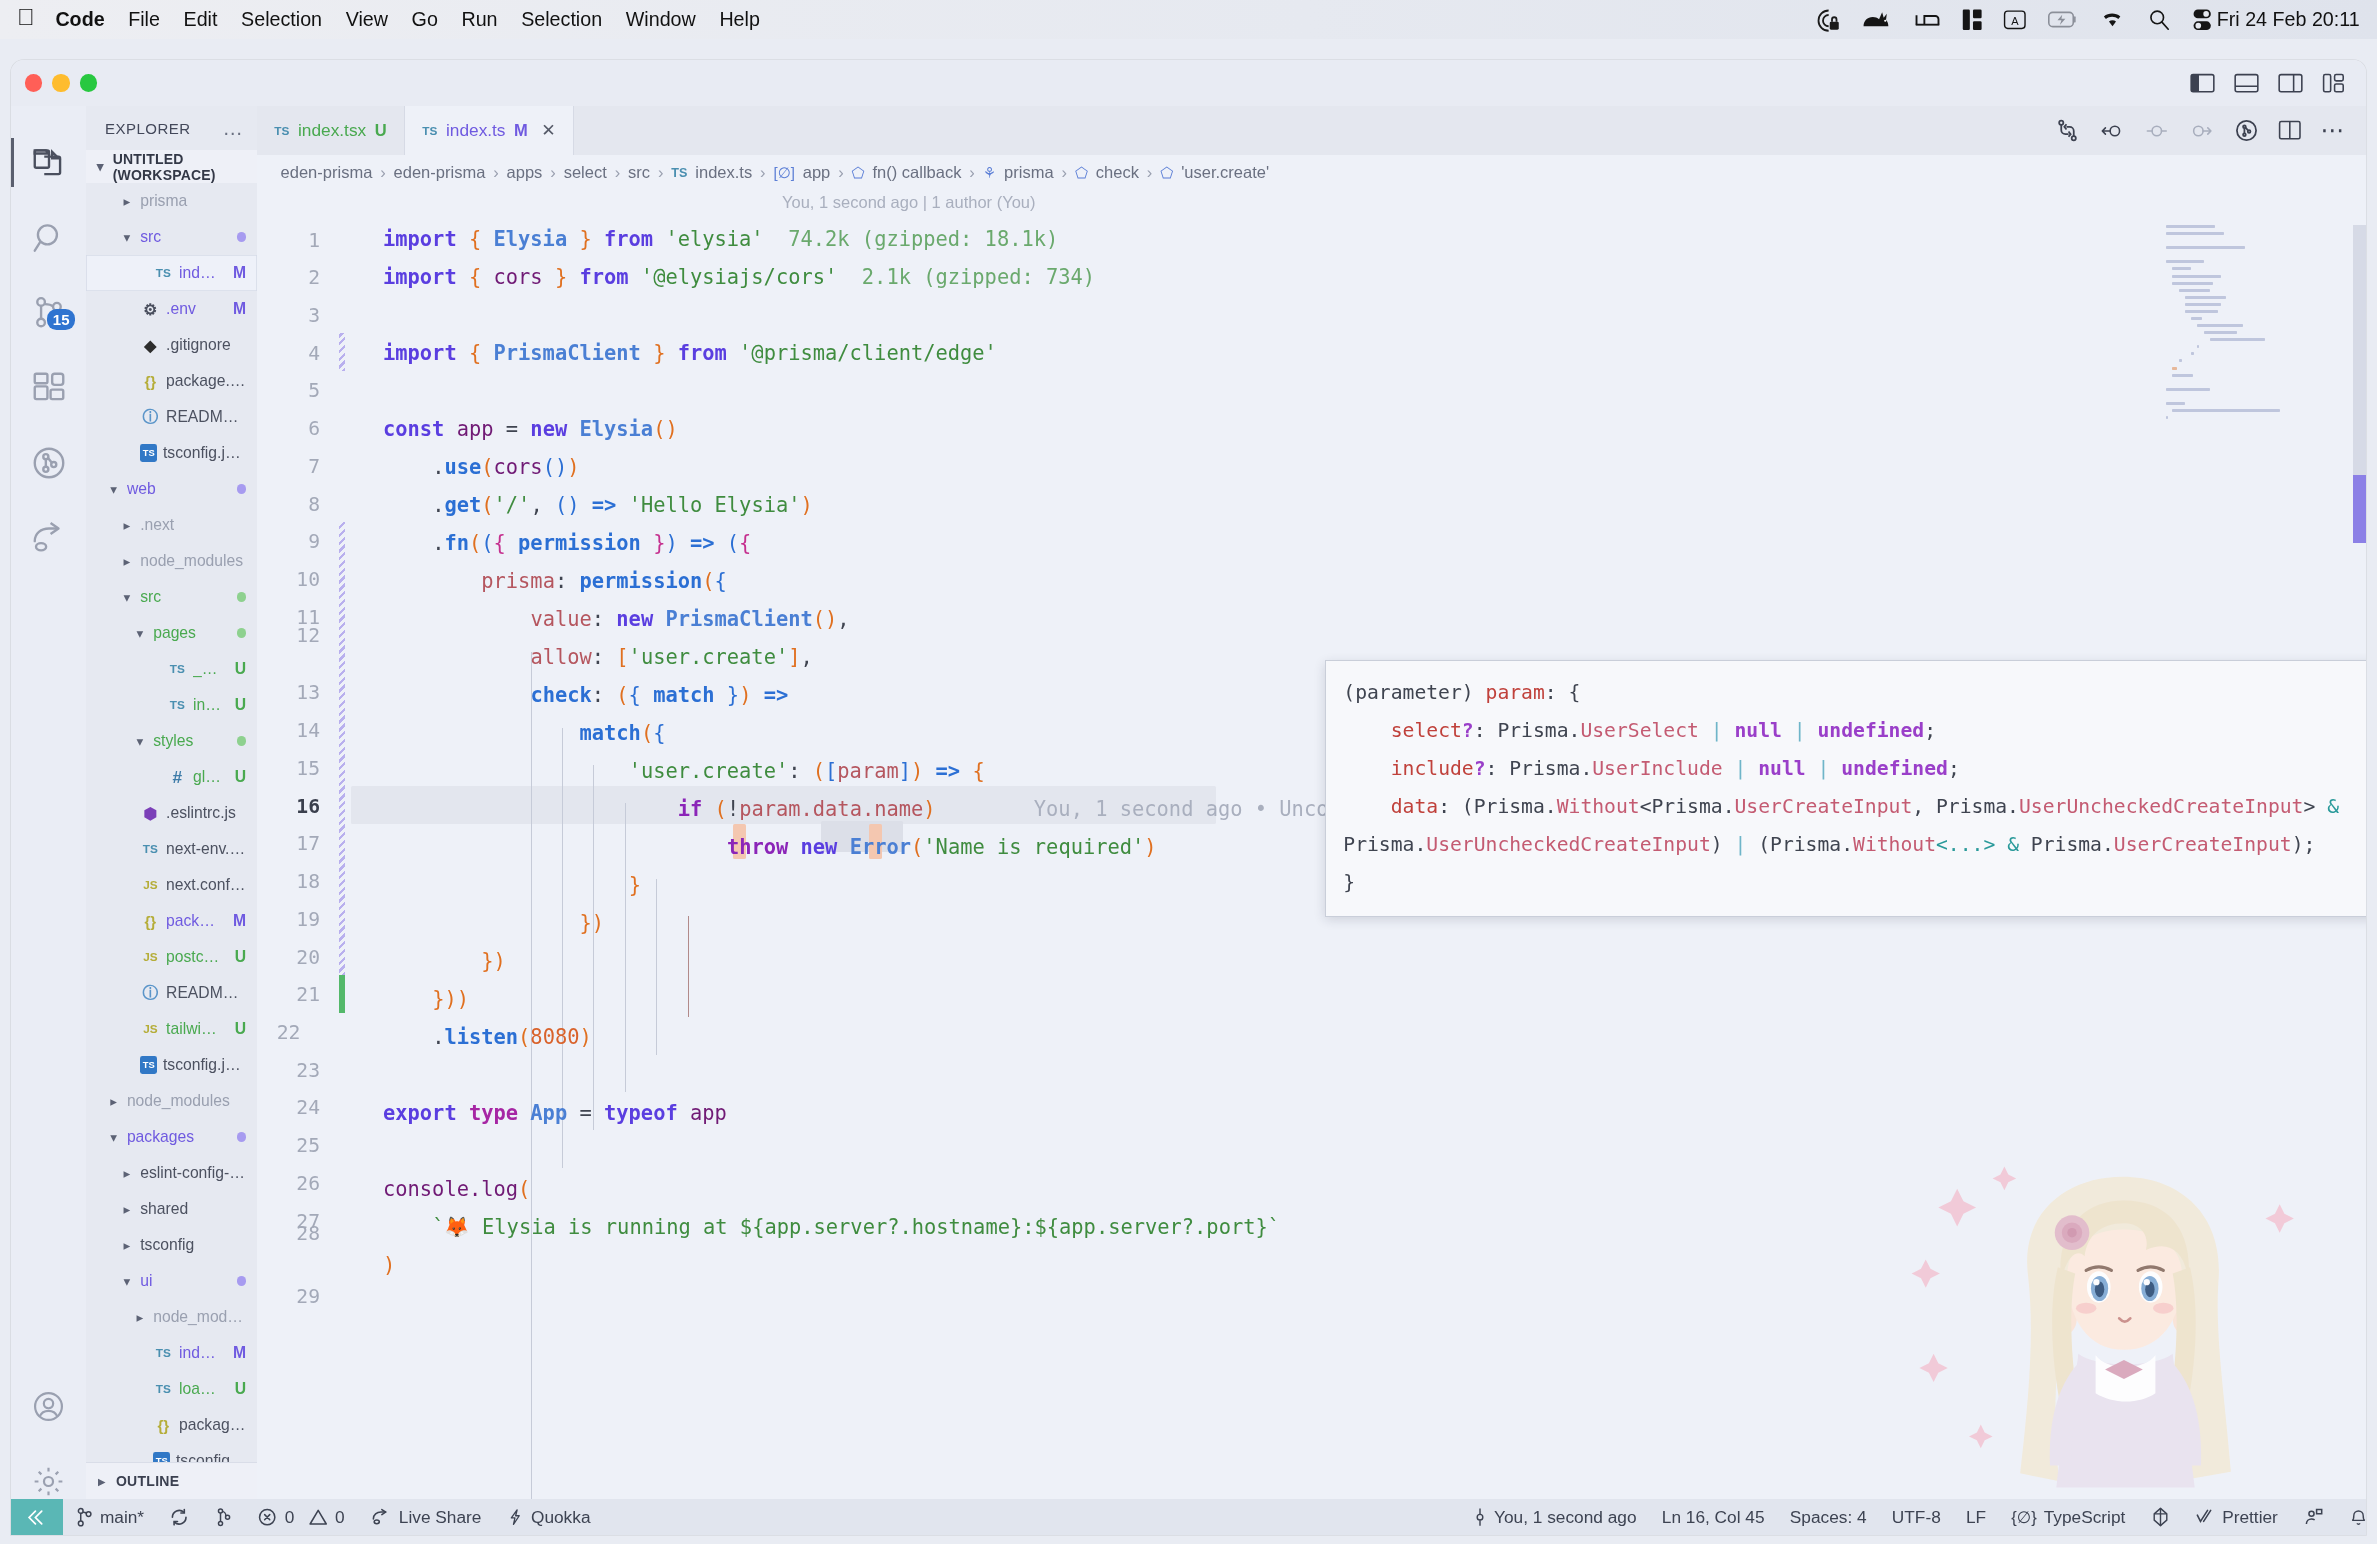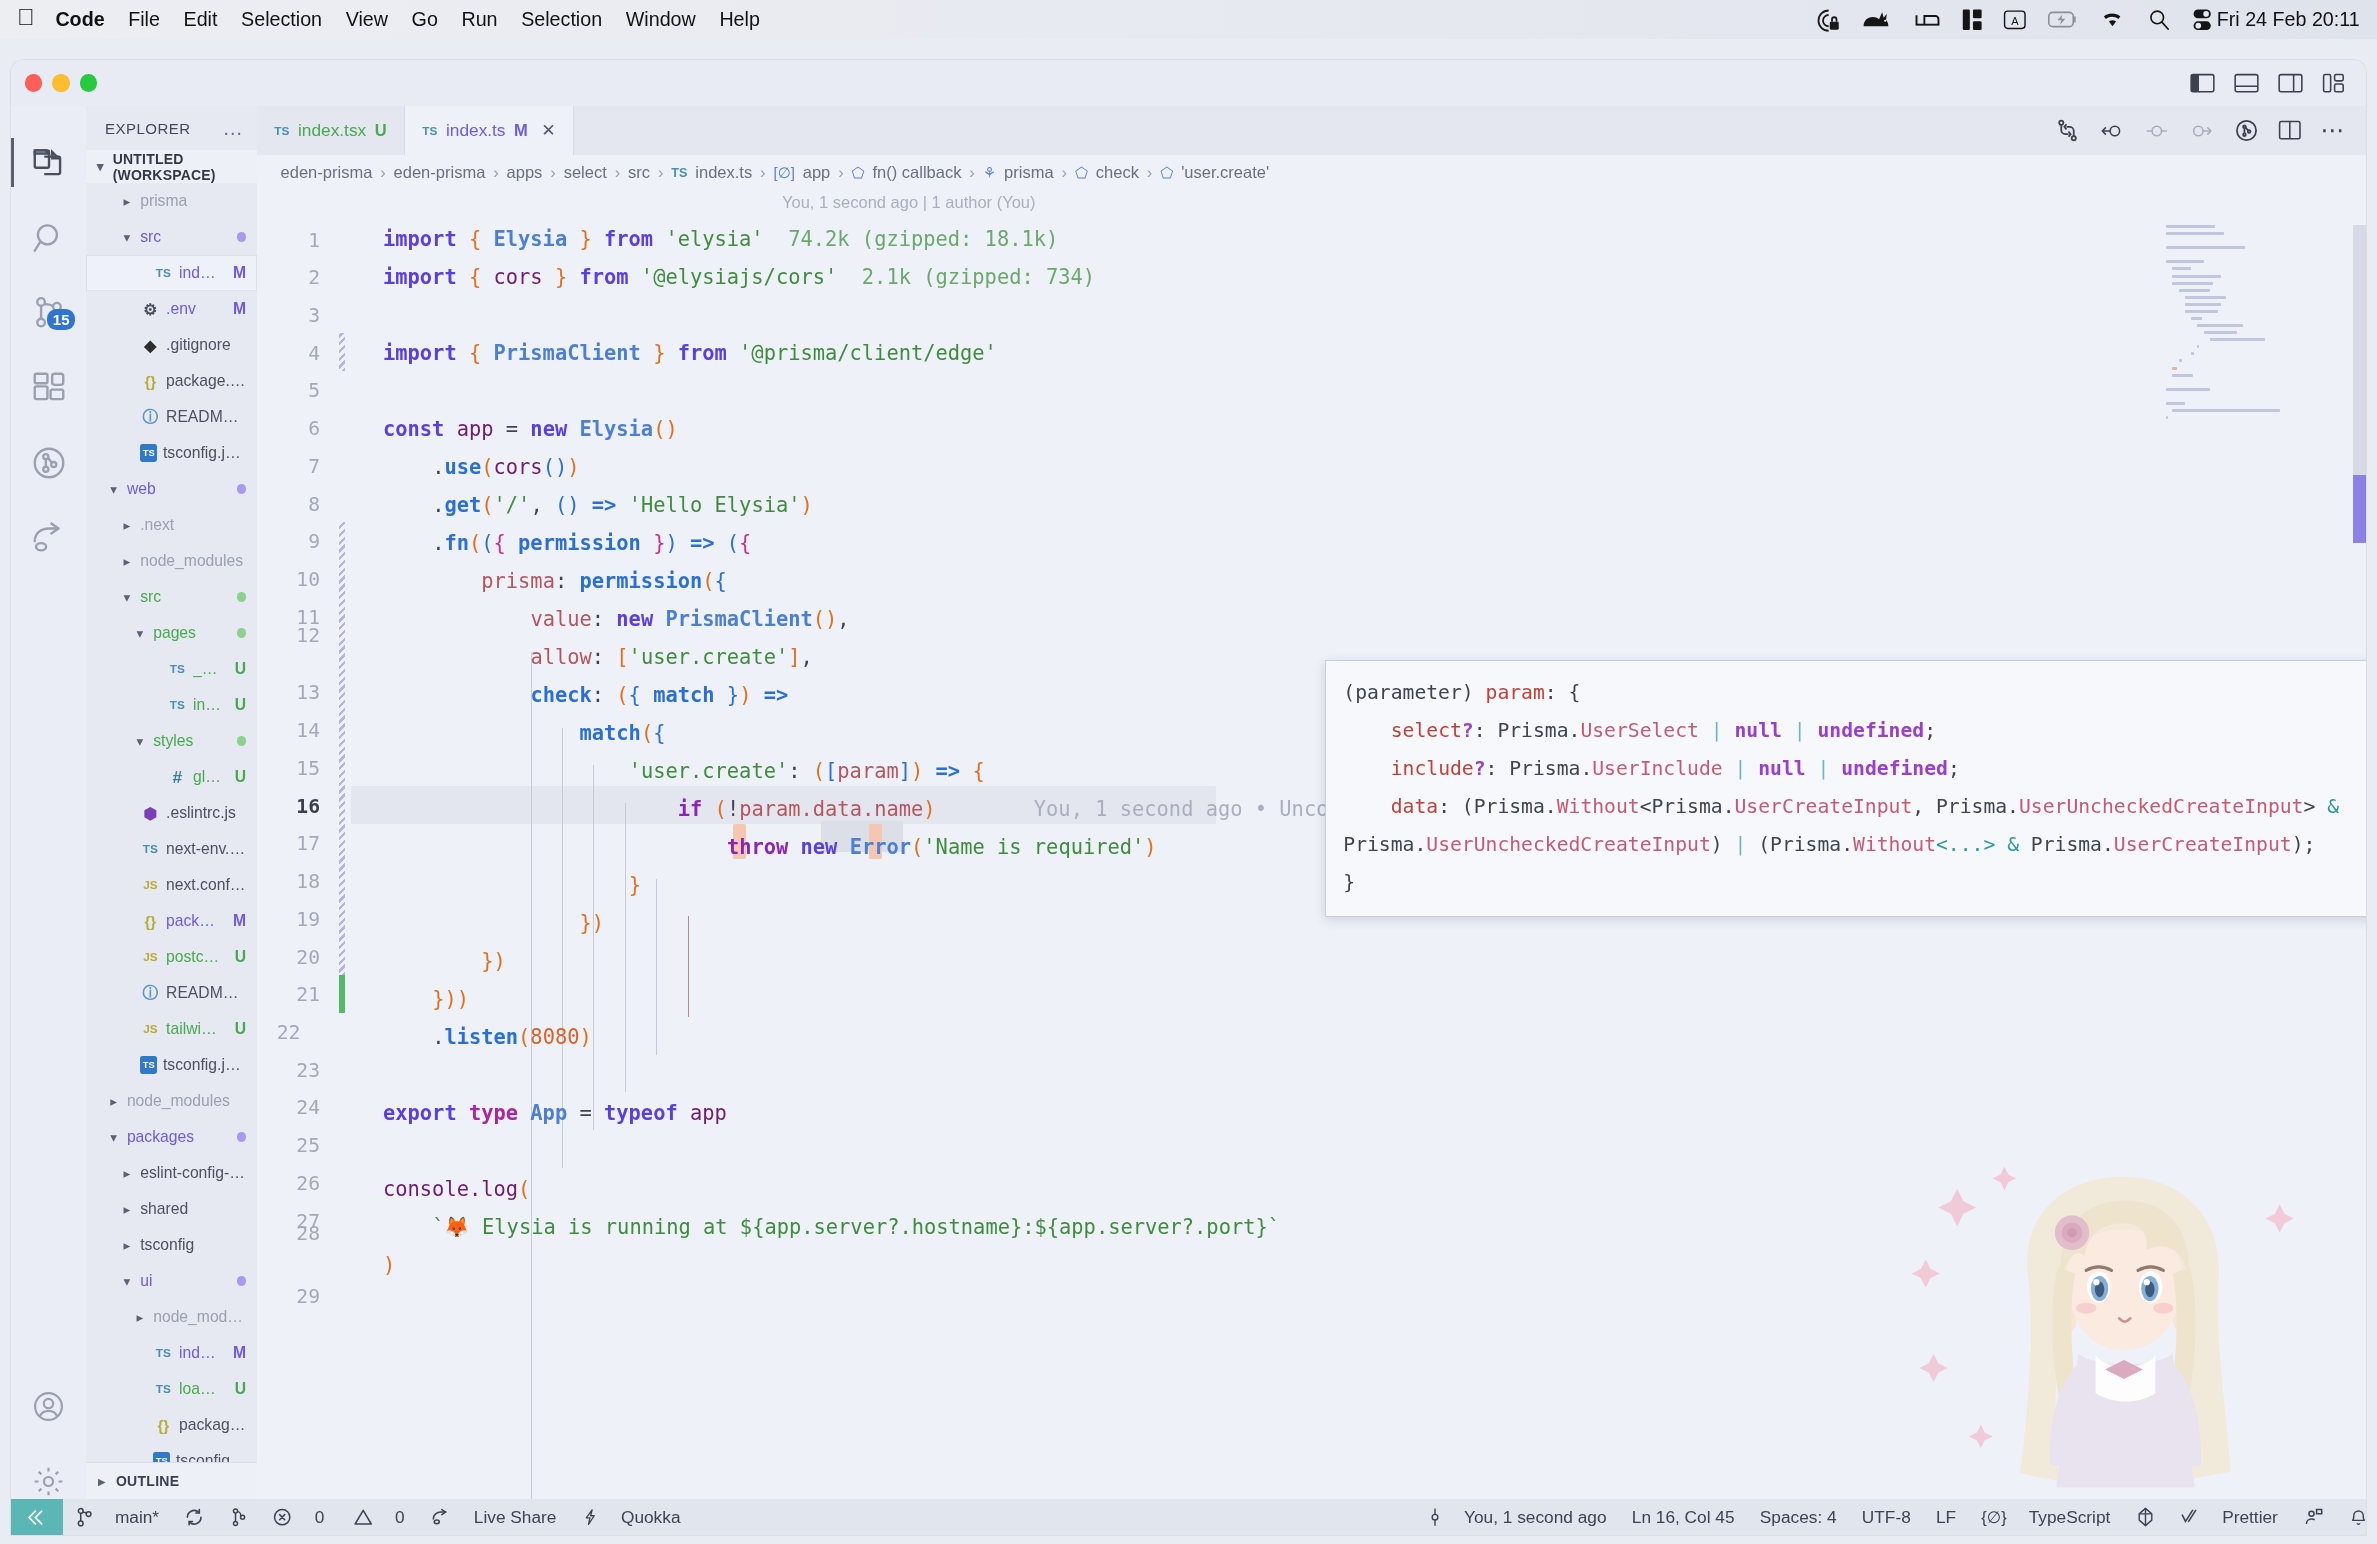--- a/index.html
+++ b/index.html
@@ -216,21 +216,21 @@
   
   #statusbar {
     position:absolute; left:0; bottom:0; width:2377px; height:36px;
     background:#e1e5ee; display:flex; align-items:center;
     font-size: 17.3px; color:#3d4352;
   }
   #statusbar .remote {
     width: 52px; height:36px; background:#5ab7b5; color:#fff;
     display:flex; align-items:center; justify-content:center; font-size:17.3px;
   }
-  .sb { display:flex; align-items:center; gap:22px; padding: 0 12.6px; white-space:nowrap; height:36px; }
+  .sb { display:flex; align-items:center; gap:7px; padding: 0 12.6px; white-space:nowrap; height:36px; }
   #statusbar .grow { flex:1; }
 
   svg { display:block; }
 </style>
 </head>
 <body>
 
 <div id="menubar">
   <span class="apple"></span>
   <span class="mi bold">Code</span>

